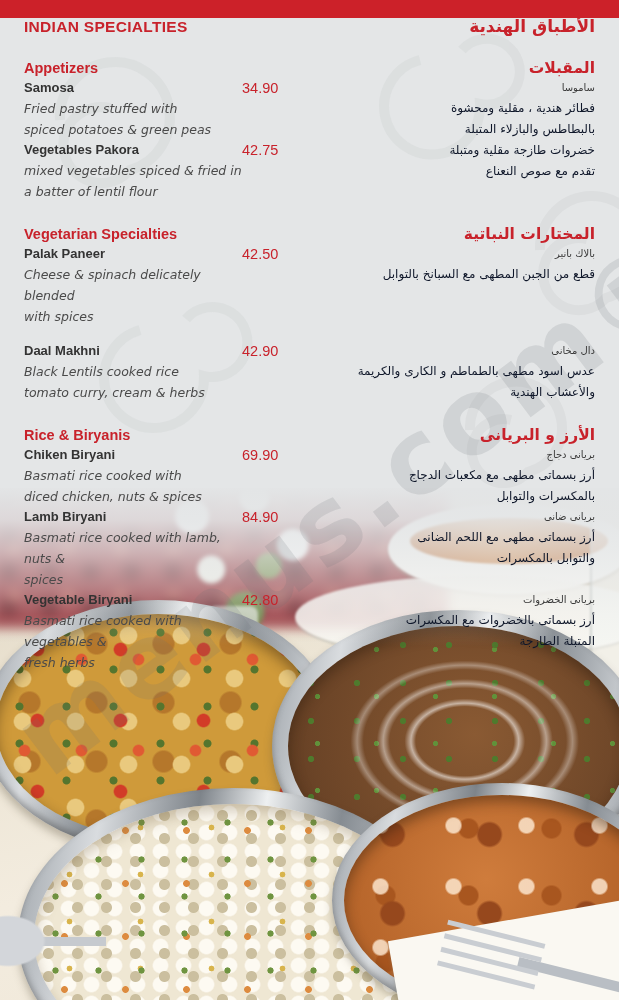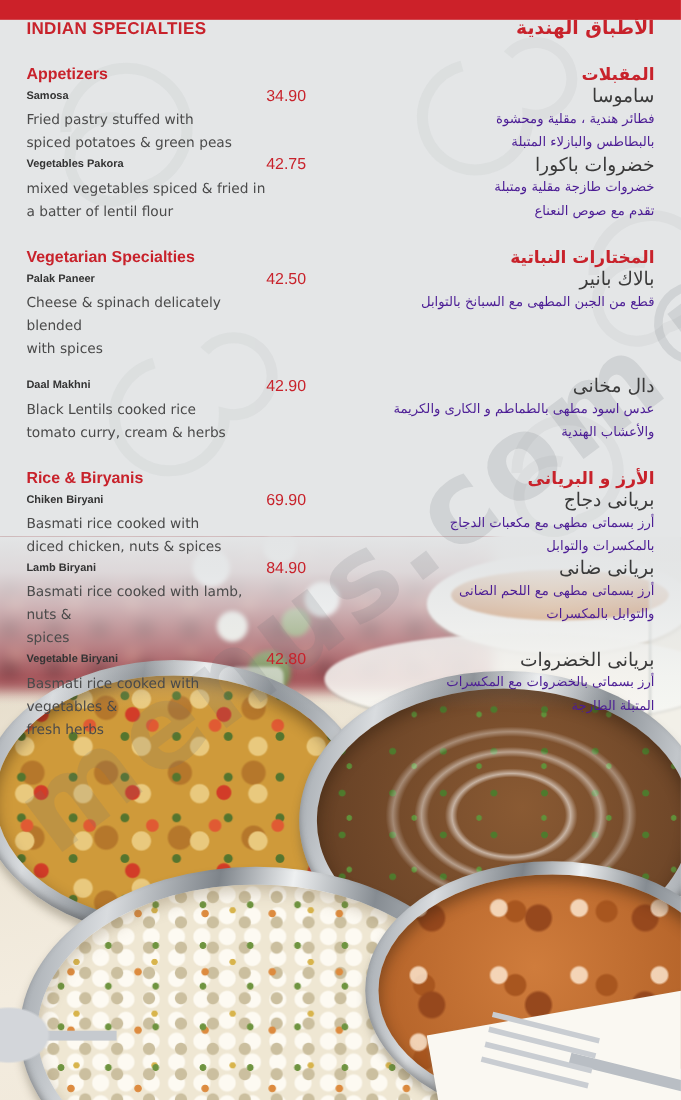--- a/index.html
+++ b/index.html
@@ -25,27 +25,27 @@
   .title-en{font-size:15.5px;font-weight:bold;color:#c8222b;letter-spacing:.3px;margin:0;}
   .ar{direction:rtl;font-family:"DejaVu Sans",sans-serif;}
   .title-ar{font-size:17px;font-weight:bold;color:#c8222b;margin:0;text-align:center;}
 
   .sec{margin-top:22px;}
   .sec-head{display:flex;justify-content:space-between;align-items:flex-end;line-height:20px;}
   .sec-en{font-size:14.5px;font-weight:bold;color:#c8222b;margin:0;}
   .sec-ar{font-size:15.5px;font-weight:bold;color:#c8222b;margin:0;}
 
   .item{display:grid;grid-template-columns:218px 96px 1fr;align-items:start;}
-  .iname{font-size:10px;font-weight:bold;color:#333;line-height:20px;}
-  .idesc{font-size:12.5px;color:#4a4a4a;line-height:21px;
+  .iname{font-size:13px;font-weight:bold;color:#333;line-height:20px;}
+  .idesc{font-size:12.5px;font-style:italic;color:#4a4a4a;line-height:21px;
          font-family:"DejaVu Sans",sans-serif;}
   .price{font-size:14.5px;font-weight:normal;color:#c8222b;line-height:20px;}
   .col-ar{text-align:right;direction:rtl;font-family:"DejaVu Sans",sans-serif;}
-  .aname{font-size:17px;color:#3a3a3a;line-height:20px;}
-  .adesc{font-size:12px;color:#4c1d95;line-height:21px;}
+  .aname{font-size:10px;color:#3a3a3a;line-height:20px;}
+  .adesc{font-size:12px;color:#0f172a;line-height:21px;}
   .spacer{height:14px;}
 
   
   .photo{position:absolute;left:0;top:488px;width:619px;height:512px;z-index:0;overflow:hidden;}
   .ph-table{position:absolute;inset:0;
     background:linear-gradient(165deg,#ddd2bf 0%,#ebe3d2 30%,#f3ecdf 62%,#efe7d7 100%);}
   .ph-cloth{position:absolute;left:-12px;top:-10px;width:460px;height:150px;filter:blur(6px);
     background-color:#9a3a40;
     background-image:radial-gradient(circle,#6e2228 8px,transparent 10px),
                      radial-gradient(circle,#c56a5e 5px,transparent 7px);
@@ -204,21 +204,20 @@
         </div>
       </div>
       <div class="item">
         <div class="col-en">
           <div class="iname">Vegetables Pakora</div>
           <div class="idesc">mixed vegetables spiced &amp; fried in</div>
           <div class="idesc">a batter of lentil flour</div>
         </div>
         <div class="price">42.75</div>
         <div class="col-ar">
-          <div class="aname">خضروات باكورا</div>
           <div class="adesc">خضروات طازجة مقلية ومتبلة</div>
           <div class="adesc">تقدم مع صوص النعناع</div>
         </div>
       </div>
     </section>
 
     <section class="sec">
       <div class="sec-head">
         <h2 class="sec-en">Vegetarian Specialties</h2>
         <h2 class="sec-ar ar">المختارات النباتية</h2>

